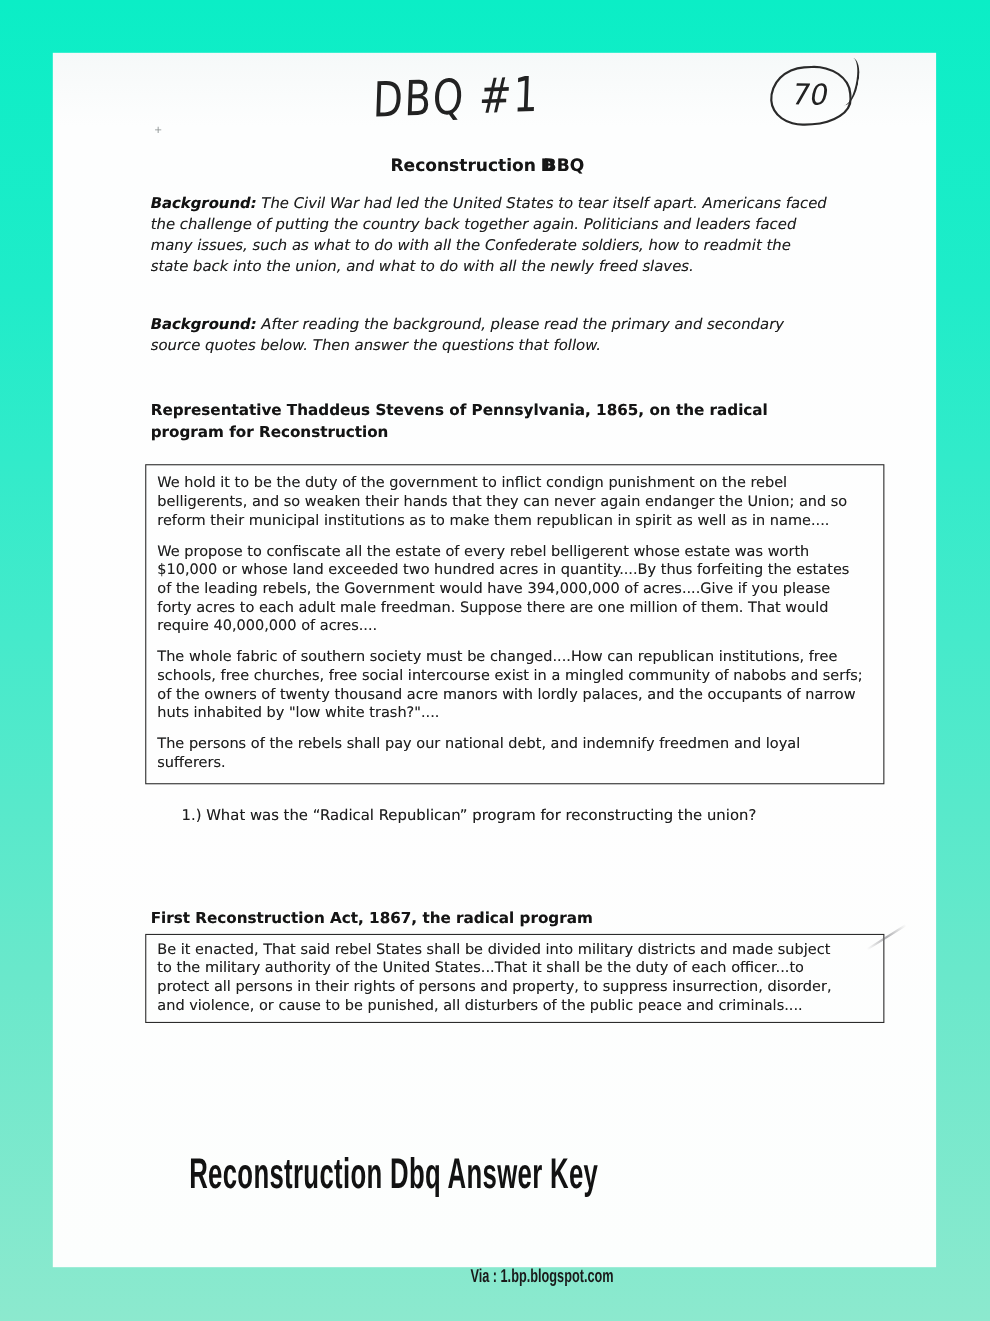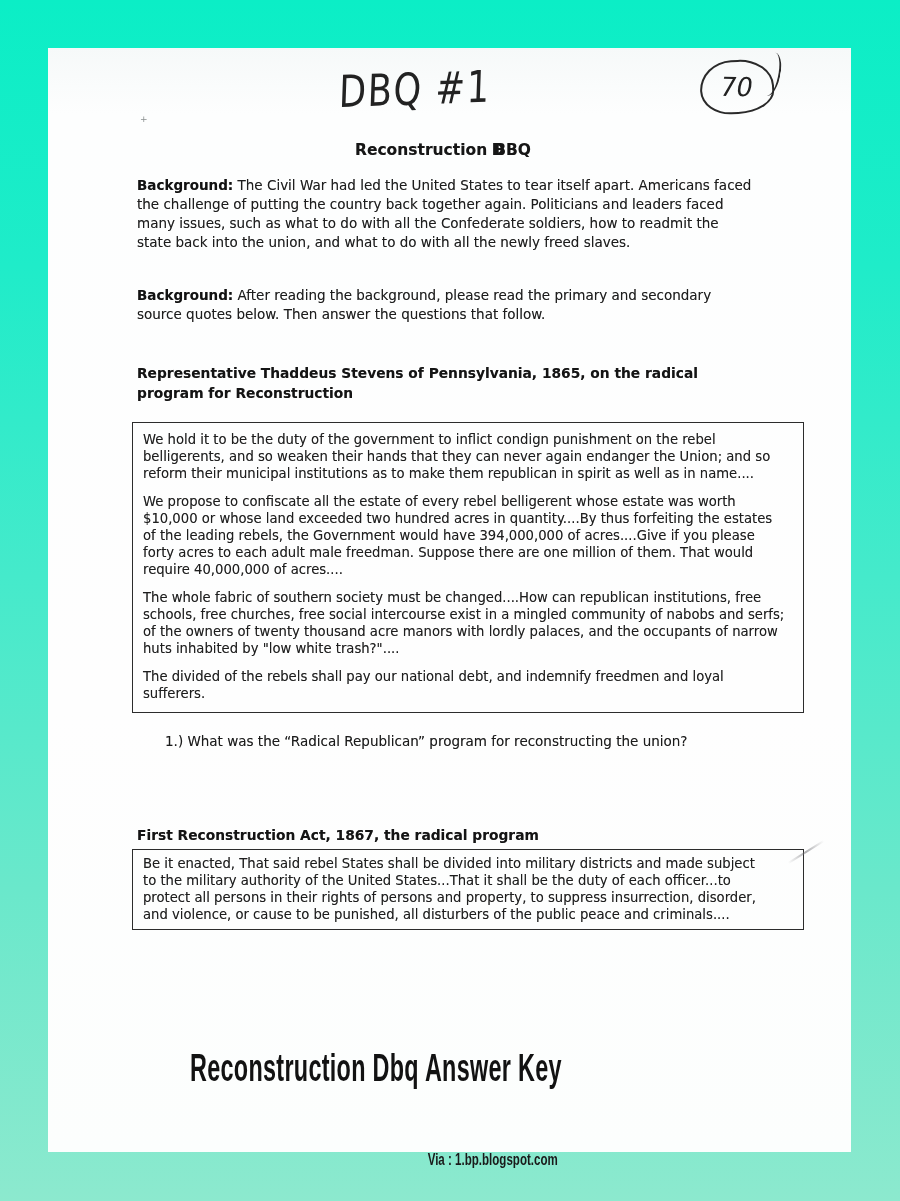--- a/index.html
+++ b/index.html
@@ -38,39 +38,39 @@
   }
   .grade-value { font-size:26px; color:#222; transform:skewX(-10deg) rotate(4deg); text-shadow:none; }
 
   
   .doc-title { margin:92px 0 0 89px; width:612px; text-align:center;
                font-size:15.5px; font-weight:bold; color:#161616; line-height:20px; }
   .doc-title .prefix { margin-right:7px; }
   .acronym { position:relative; display:inline-block; }
   .acronym .over { position:absolute; left:-2.5px; top:0; }
 
-  .para { margin:16px 0 0 89px; width:616px; font-size:13.5px; line-height:19px; color:#1d1d1d; }
+  .para { margin:16px 0 0 89px; width:616px; font-size:13.5px; line-height:19px; color:#1d1d1d;font-style:italic; }
   .para.directions { margin-top:34px; }
   .para b { color:#121212; }
 
   h2.source-heading { margin:40px 0 0 89px; width:616px;
                       font-size:13.8px; font-weight:bold; color:#141414; line-height:19.5px; }
 
   .quote-box { margin:19px 0 0 84px; width:672px;
                border:1.5px solid #2c2c2c; padding:8px 14px 10px 10px;
                font-size:13.2px; line-height:17px; color:#1e1e1e; }
   .quote-box p + p { margin-top:11px; }
   .quote-box.second { margin-top:3px; padding:5px 32px 6px 10px; }
 
   .question { margin:19px 0 0 117px; width:590px; font-size:13.5px; color:#1c1c1c; line-height:19px; }
   .question.q2 { margin-top:72px; }
   h2.source-heading.second { margin-top:75px; }
 
   
-  .caption { position:absolute; left:0; top:998px; width:656px; text-align:center; }
+  .caption { position:absolute; left:0; top:998px; width:656px; }
   .caption .cond { display:inline-block; font-family:"Liberation Sans", sans-serif;
                    font-weight:bold; font-size:39px; color:#121212; white-space:nowrap;
                    transform:scaleX(.60); transform-origin:center; letter-spacing:0.5px; text-shadow:none; }
   .via { position:absolute; left:0; top:1102px; width:889px; text-align:center; }
   .via .cond2 { display:inline-block; font-family:"Liberation Sans", sans-serif;
                 font-weight:bold; font-size:17px; color:#1a1a1a; white-space:nowrap;
                 transform:scaleX(.68); transform-origin:center; text-shadow:none; }
 
   
   .crease { position:absolute; left:737px; top:803px; width:42px; height:2px;
@@ -98,21 +98,21 @@
     <p class="para"><b>Background:</b><span> The Civil War had led the United States to tear itself apart. Americans faced the challenge of putting the country back together again. Politicians and leaders faced many issues, such as what to do with all the Confederate soldiers, how to readmit the state back into the union, and what to do with all the newly freed slaves.</span></p>
 
     <p class="para directions"><b>Background:</b><span> After reading the background, please read the primary and secondary source quotes below. Then answer the questions that follow.</span></p>
 
     <h2 class="source-heading">Representative Thaddeus Stevens of Pennsylvania, 1865, on the radical program for Reconstruction</h2>
 
     <div class="quote-box">
       <p>We hold it to be the duty of the government to inflict condign punishment on the rebel belligerents, and so weaken their hands that they can never again endanger the Union; and so reform their municipal institutions as to make them republican in spirit as well as in name....</p>
       <p>We propose to confiscate all the estate of every rebel belligerent whose estate was worth $10,000 or whose land exceeded two hundred acres in quantity....By thus forfeiting the estates of the leading rebels, the Government would have 394,000,000 of acres....Give if you please forty acres to each adult male freedman. Suppose there are one million of them. That would require 40,000,000 of acres....</p>
       <p>The whole fabric of southern society must be changed....How can republican institutions, free schools, free churches, free social intercourse exist in a mingled community of nabobs and serfs; of the owners of twenty thousand acre manors with lordly palaces, and the occupants of narrow huts inhabited by "low white trash?"....</p>
-      <p>The divided of the rebels shall pay our national debt, and indemnify freedmen and loyal sufferers.</p>
+      <p>The persons of the rebels shall pay our national debt, and indemnify freedmen and loyal sufferers.</p>
     </div>
 
     <p class="question">1.) What was the “Radical Republican” program for reconstructing the union?</p>
 
     <h2 class="source-heading second">First Reconstruction Act, 1867, the radical program</h2>
 
     <div class="quote-box second">
       <p>Be it enacted, That said rebel States shall be divided into military districts and made subject to the military authority of the United States...That it shall be the duty of each officer...to protect all persons in their rights of persons and property, to suppress insurrection, disorder, and violence, or cause to be punished, all disturbers of the public peace and criminals....</p>
     </div>
 

